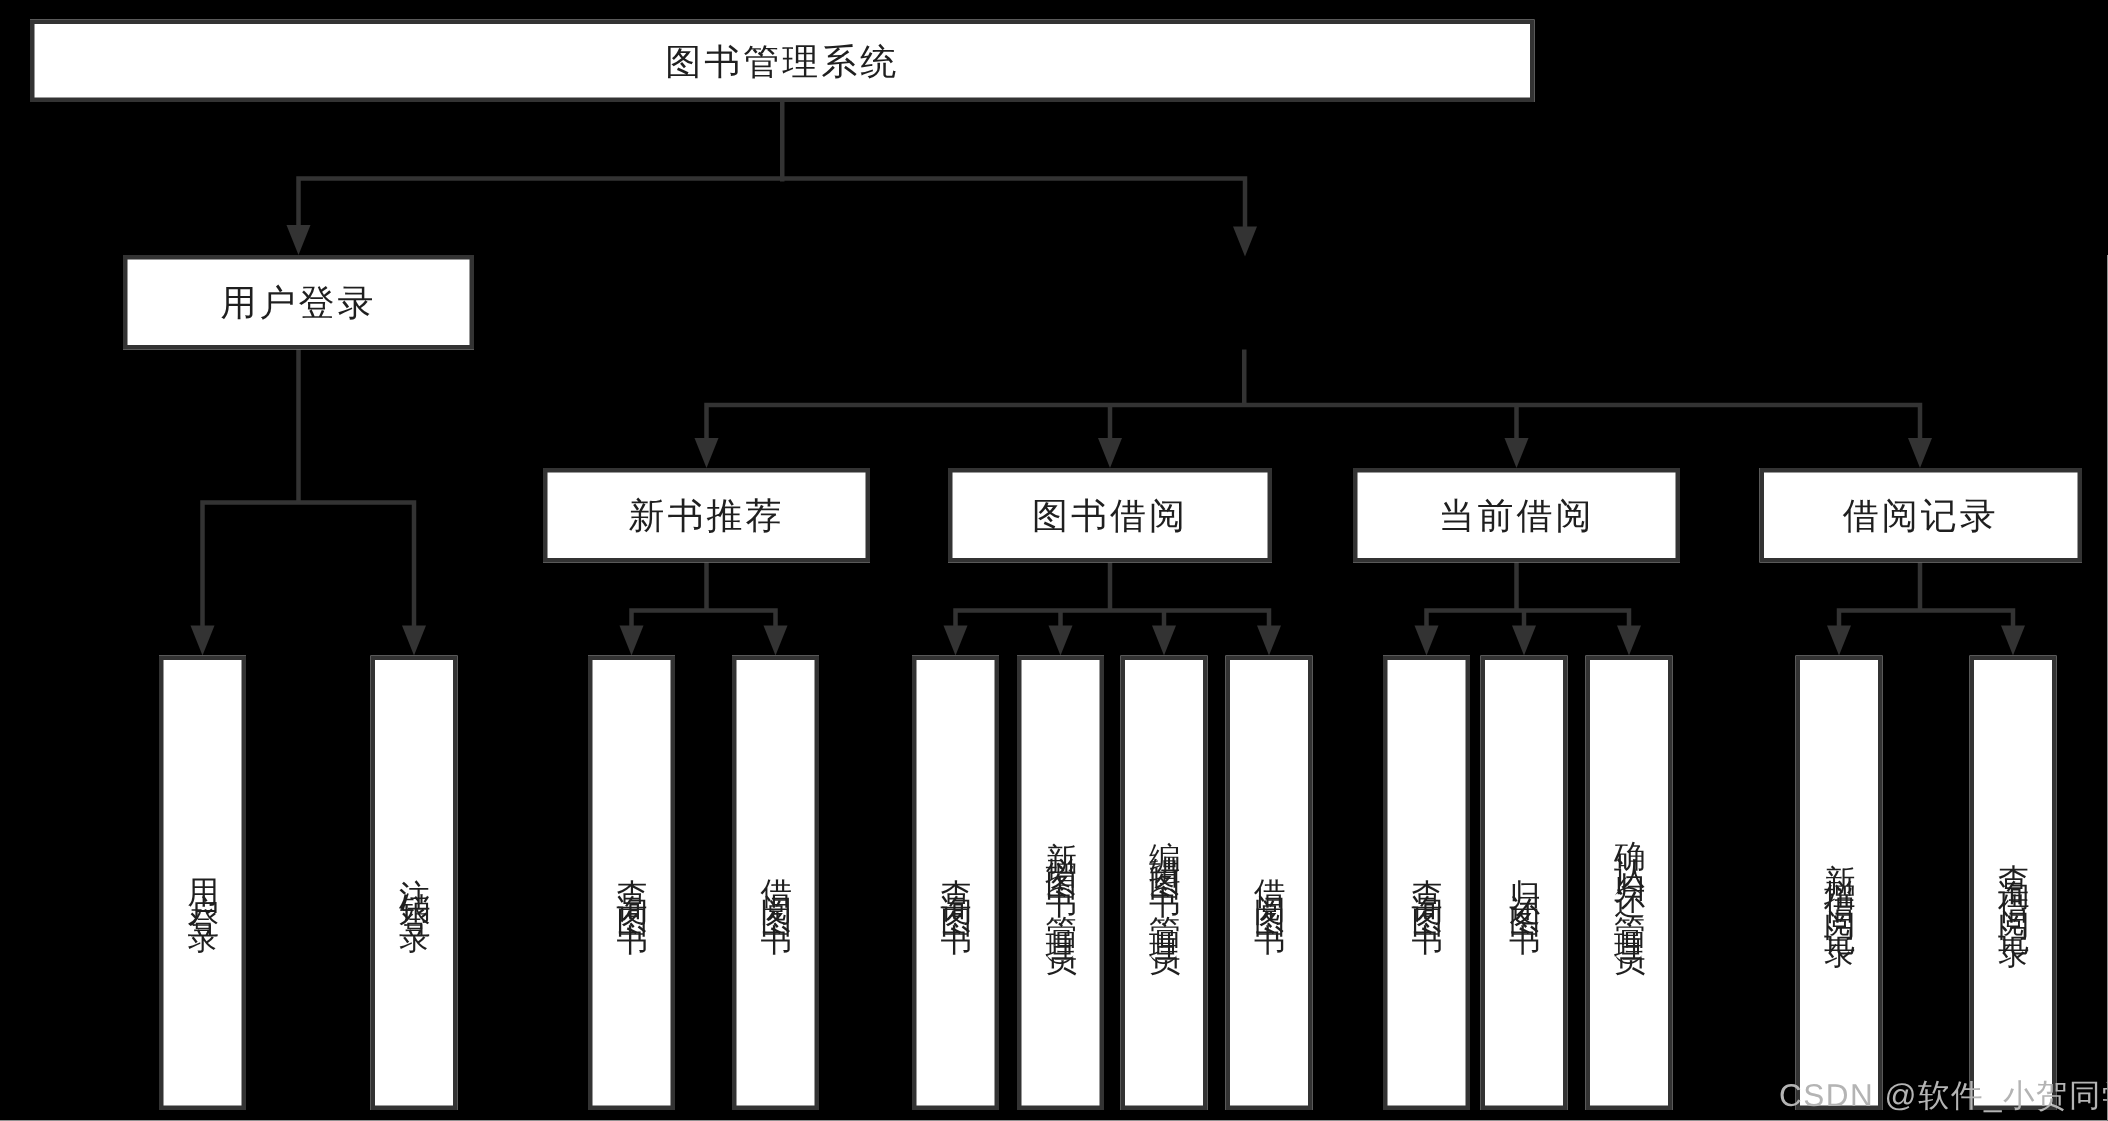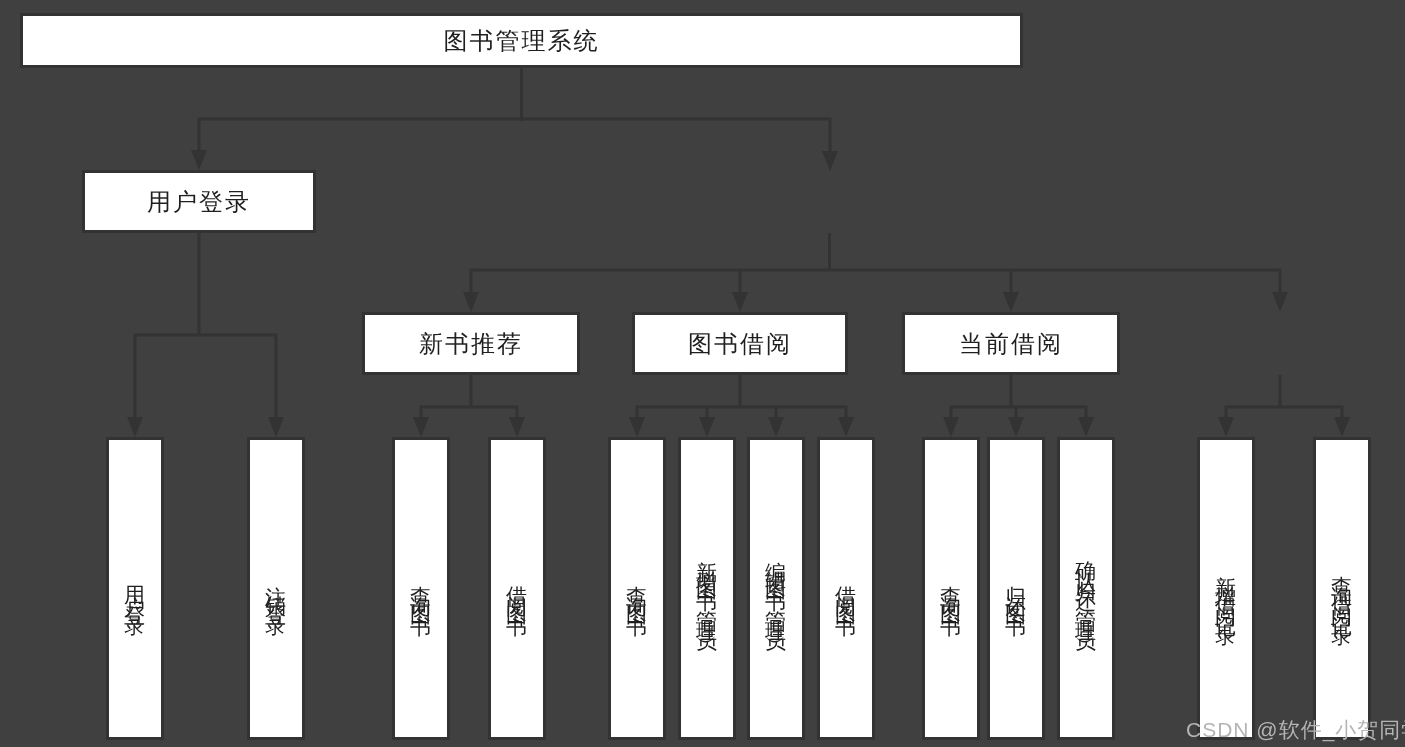--- a/index.html
+++ b/index.html
@@ -1,20 +1,20 @@
 <!DOCTYPE html>
 <html><head>
 <meta charset="utf-8">
 <style>
   html, body { margin: 0; padding: 0; background: #ffffff; }
   .stage {
     position: relative;
     width: 1405px;
     height: 747px;
-    background: #404040;
+    background: #000000;
     overflow: hidden;
     font-family: "Liberation Sans", sans-serif;
   }
   .connectors {
     position: absolute;
     left: 0; top: 0;
     width: 1405px; height: 747px;
     pointer-events: none;
   }
   .hbox {
@@ -135,20 +135,23 @@
 
   <div class="hbox" style="left:362px; top:312px; width:218px; height:63px;">
     <span>新书推荐</span>
   </div>
   <div class="hbox" style="left:902px; top:312px; width:218px; height:63px;">
     <span>当前借阅</span>
   </div>
   <div class="hbox" style="left:632px; top:312px; width:216px; height:63px;">
     <span>图书借阅</span>
   </div>
+  <div class="hbox" style="left:1173px; top:312px; width:215px; height:63px;">
+    <span>借阅记录</span>
+  </div>
 
   <div class="leaf" style="left:106px;">
     <span class="vtext">用户登录</span>
   </div>
   <div class="leaf" style="left:247px;">
     <span class="vtext">注销登录</span>
   </div>
 
   <div class="leaf" style="left:392px;">
     <span class="vtext">查询图书</span>

